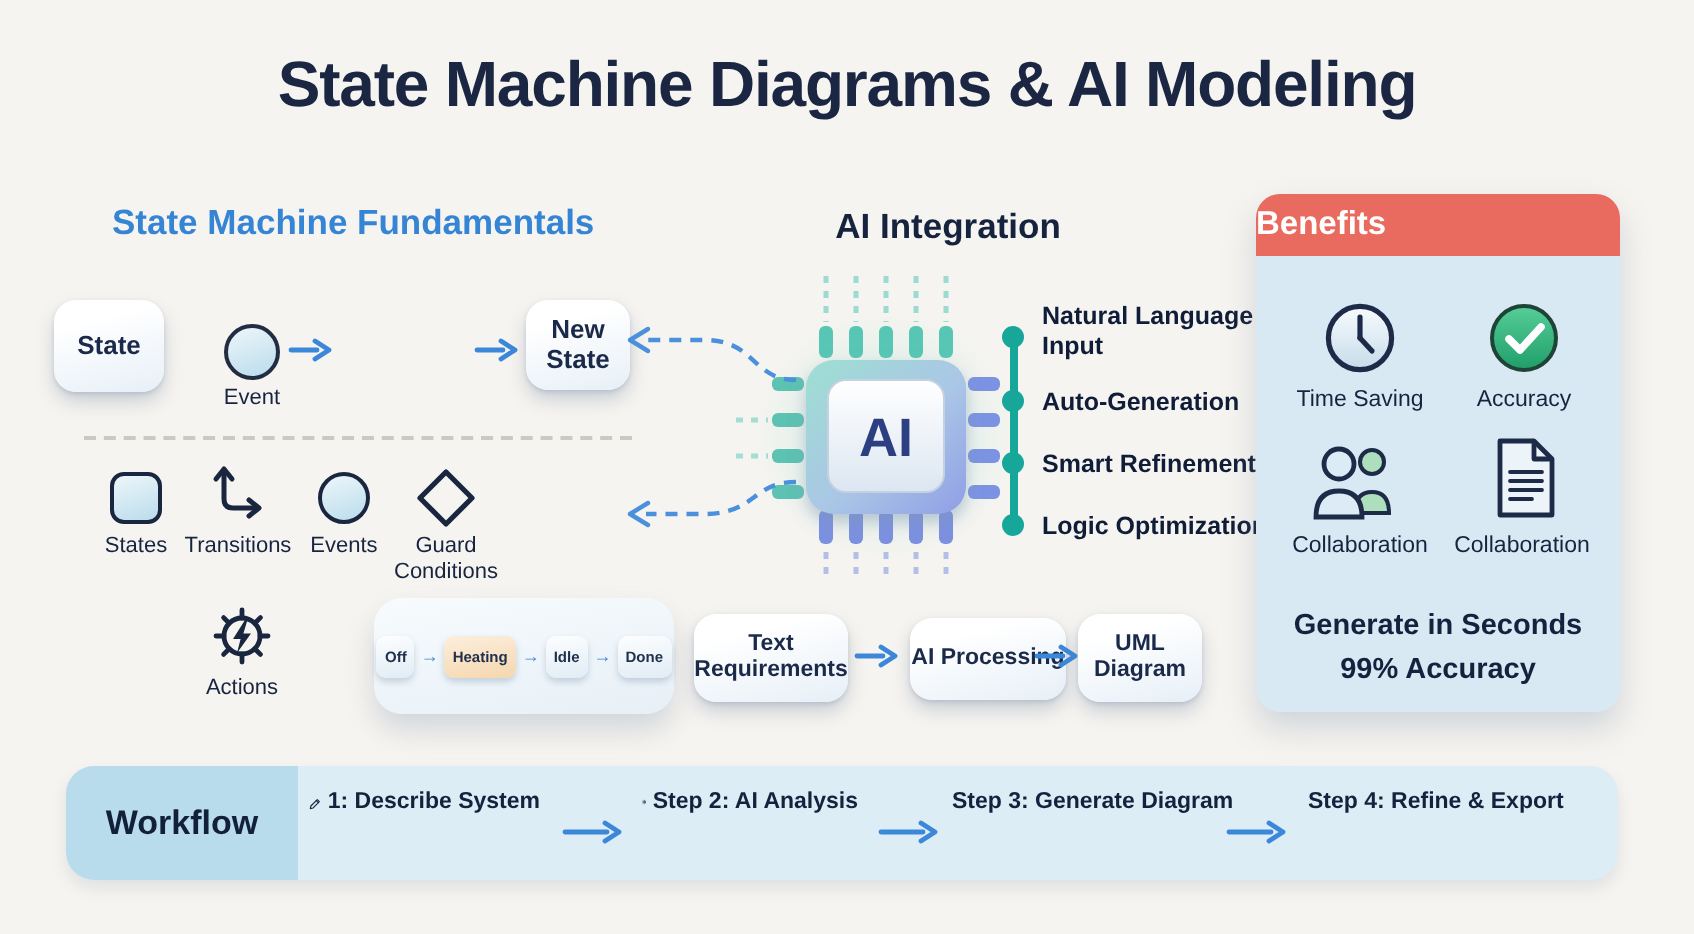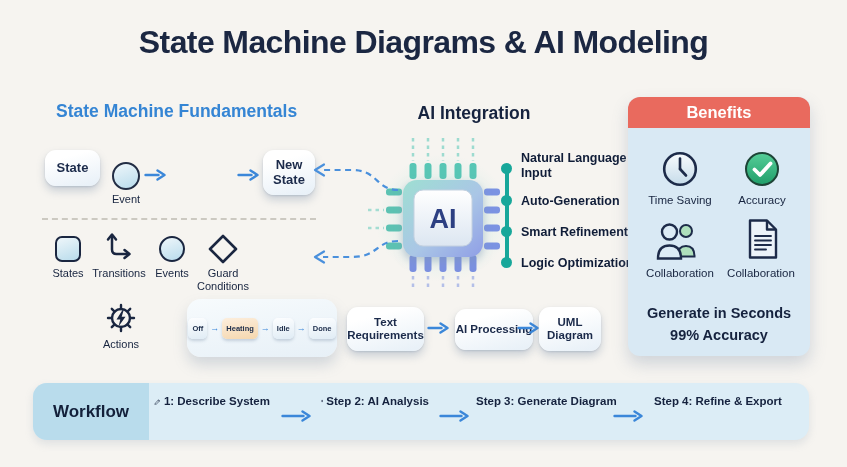--- a/index.html
+++ b/index.html
@@ -9,21 +9,21 @@
   #title{position:absolute;top:24px;left:0;width:100%;margin:0;text-align:center;
          font-size:32px;font-weight:800;letter-spacing:-0.6px;color:var(--title-navy,#1b2742);}
   .h2{position:absolute;margin:0;font-size:17.5px;font-weight:700;}
   #fund-h{left:56px;top:101px;color:var(--heading-blue,#3585d4);}
   #ai-h{left:398px;top:103px;width:152px;text-align:center;color:#16233f;}
   
   .node{position:absolute;display:flex;align-items:center;justify-content:center;text-align:center;
         background:linear-gradient(165deg,#ffffff 25%,#e9f1f8 92%);border-radius:11px;
         box-shadow:0 5px 9px rgba(110,130,160,.32),0 1px 2px rgba(110,130,160,.25);
         font-size:13px;font-weight:700;color:#1b2a4a;line-height:1.15;}
-  #n-state{left:45px;top:150px;width:55px;height:36px;}
+  #n-state{left:27px;top:150px;width:55px;height:46px;}
   #n-transition{left:170px;top:150px;width:63px;height:45px;}
   #n-newstate{left:263px;top:150px;width:52px;height:45px;}
   .caption{position:absolute;font-size:11px;font-weight:500;color:#17243f;text-align:center;line-height:1.18;}
   #event-circle{position:absolute;left:112px;top:162px;width:28px;height:28px;border-radius:50%;
         border:2.6px solid #222d44;background:linear-gradient(160deg,#eef6fa,#b9dcec);box-sizing:border-box;}
   #sep{position:absolute;left:42px;top:218px;width:274px;border-top:2px dashed #ccc9c1;}
   
   .shape-sq{position:absolute;left:55px;top:236px;width:26px;height:26px;box-sizing:border-box;
         border:2.6px solid var(--ink,#1a2640);border-radius:7px;background:linear-gradient(160deg,#eef6fa,#b9dcec);}
   .shape-ci{position:absolute;left:159px;top:236px;width:26px;height:26px;box-sizing:border-box;
@@ -41,21 +41,21 @@
   .f-dot{position:absolute;left:501px;width:11px;height:11px;border-radius:50%;background:var(--teal,#17a79a);}
   .f-label{position:absolute;left:521px;font-size:12.5px;font-weight:600;color:#101d38;line-height:1.22;}
   
   #p-text{left:347px;top:307px;width:77px;height:44px;font-size:11.5px;}
   #p-ai{left:455px;top:309px;width:78px;height:41px;font-size:11.5px;}
   #p-uml{left:539px;top:307px;width:62px;height:44px;font-size:11.5px;}
   
   .benefits{position:absolute;left:628px;top:97px;width:182px;height:259px;border-radius:12px;
         background:var(--benefits-bg,#d9e9f4);box-shadow:0 8px 16px rgba(120,140,165,.3);}
   .benefits-head{height:31px;line-height:31px;border-radius:12px 12px 0 0;background:var(--benefits-red,#e96a5e);
-        color:#fff;text-align:center;font-size:16.5px;font-weight:700;}
+        color:#fff;text-align:left;font-size:16.5px;font-weight:700;}
   .b-icon{position:absolute;}
   .b-label{position:absolute;font-size:11.5px;font-weight:500;color:#17243f;text-align:center;}
   .b-footer{position:absolute;left:0;width:100%;text-align:center;font-size:14.5px;font-weight:700;color:#15223e;}
   
   .workflow{position:absolute;left:33px;top:383px;width:776px;height:57px;border-radius:14px;
         background:var(--workflow-bg,#dcedf6);box-shadow:0 4px 8px rgba(130,150,170,.2);}
   .wf-label{position:absolute;left:0;top:0;bottom:0;width:116px;border-radius:14px 0 0 14px;
         background:var(--workflow-label-bg,#b9dcec);display:flex;align-items:center;justify-content:center;
         font-size:17px;font-weight:700;color:#13203a;}
   .wf-step{position:absolute;top:8px;display:flex;flex-direction:row;align-items:center;gap:3px;}

